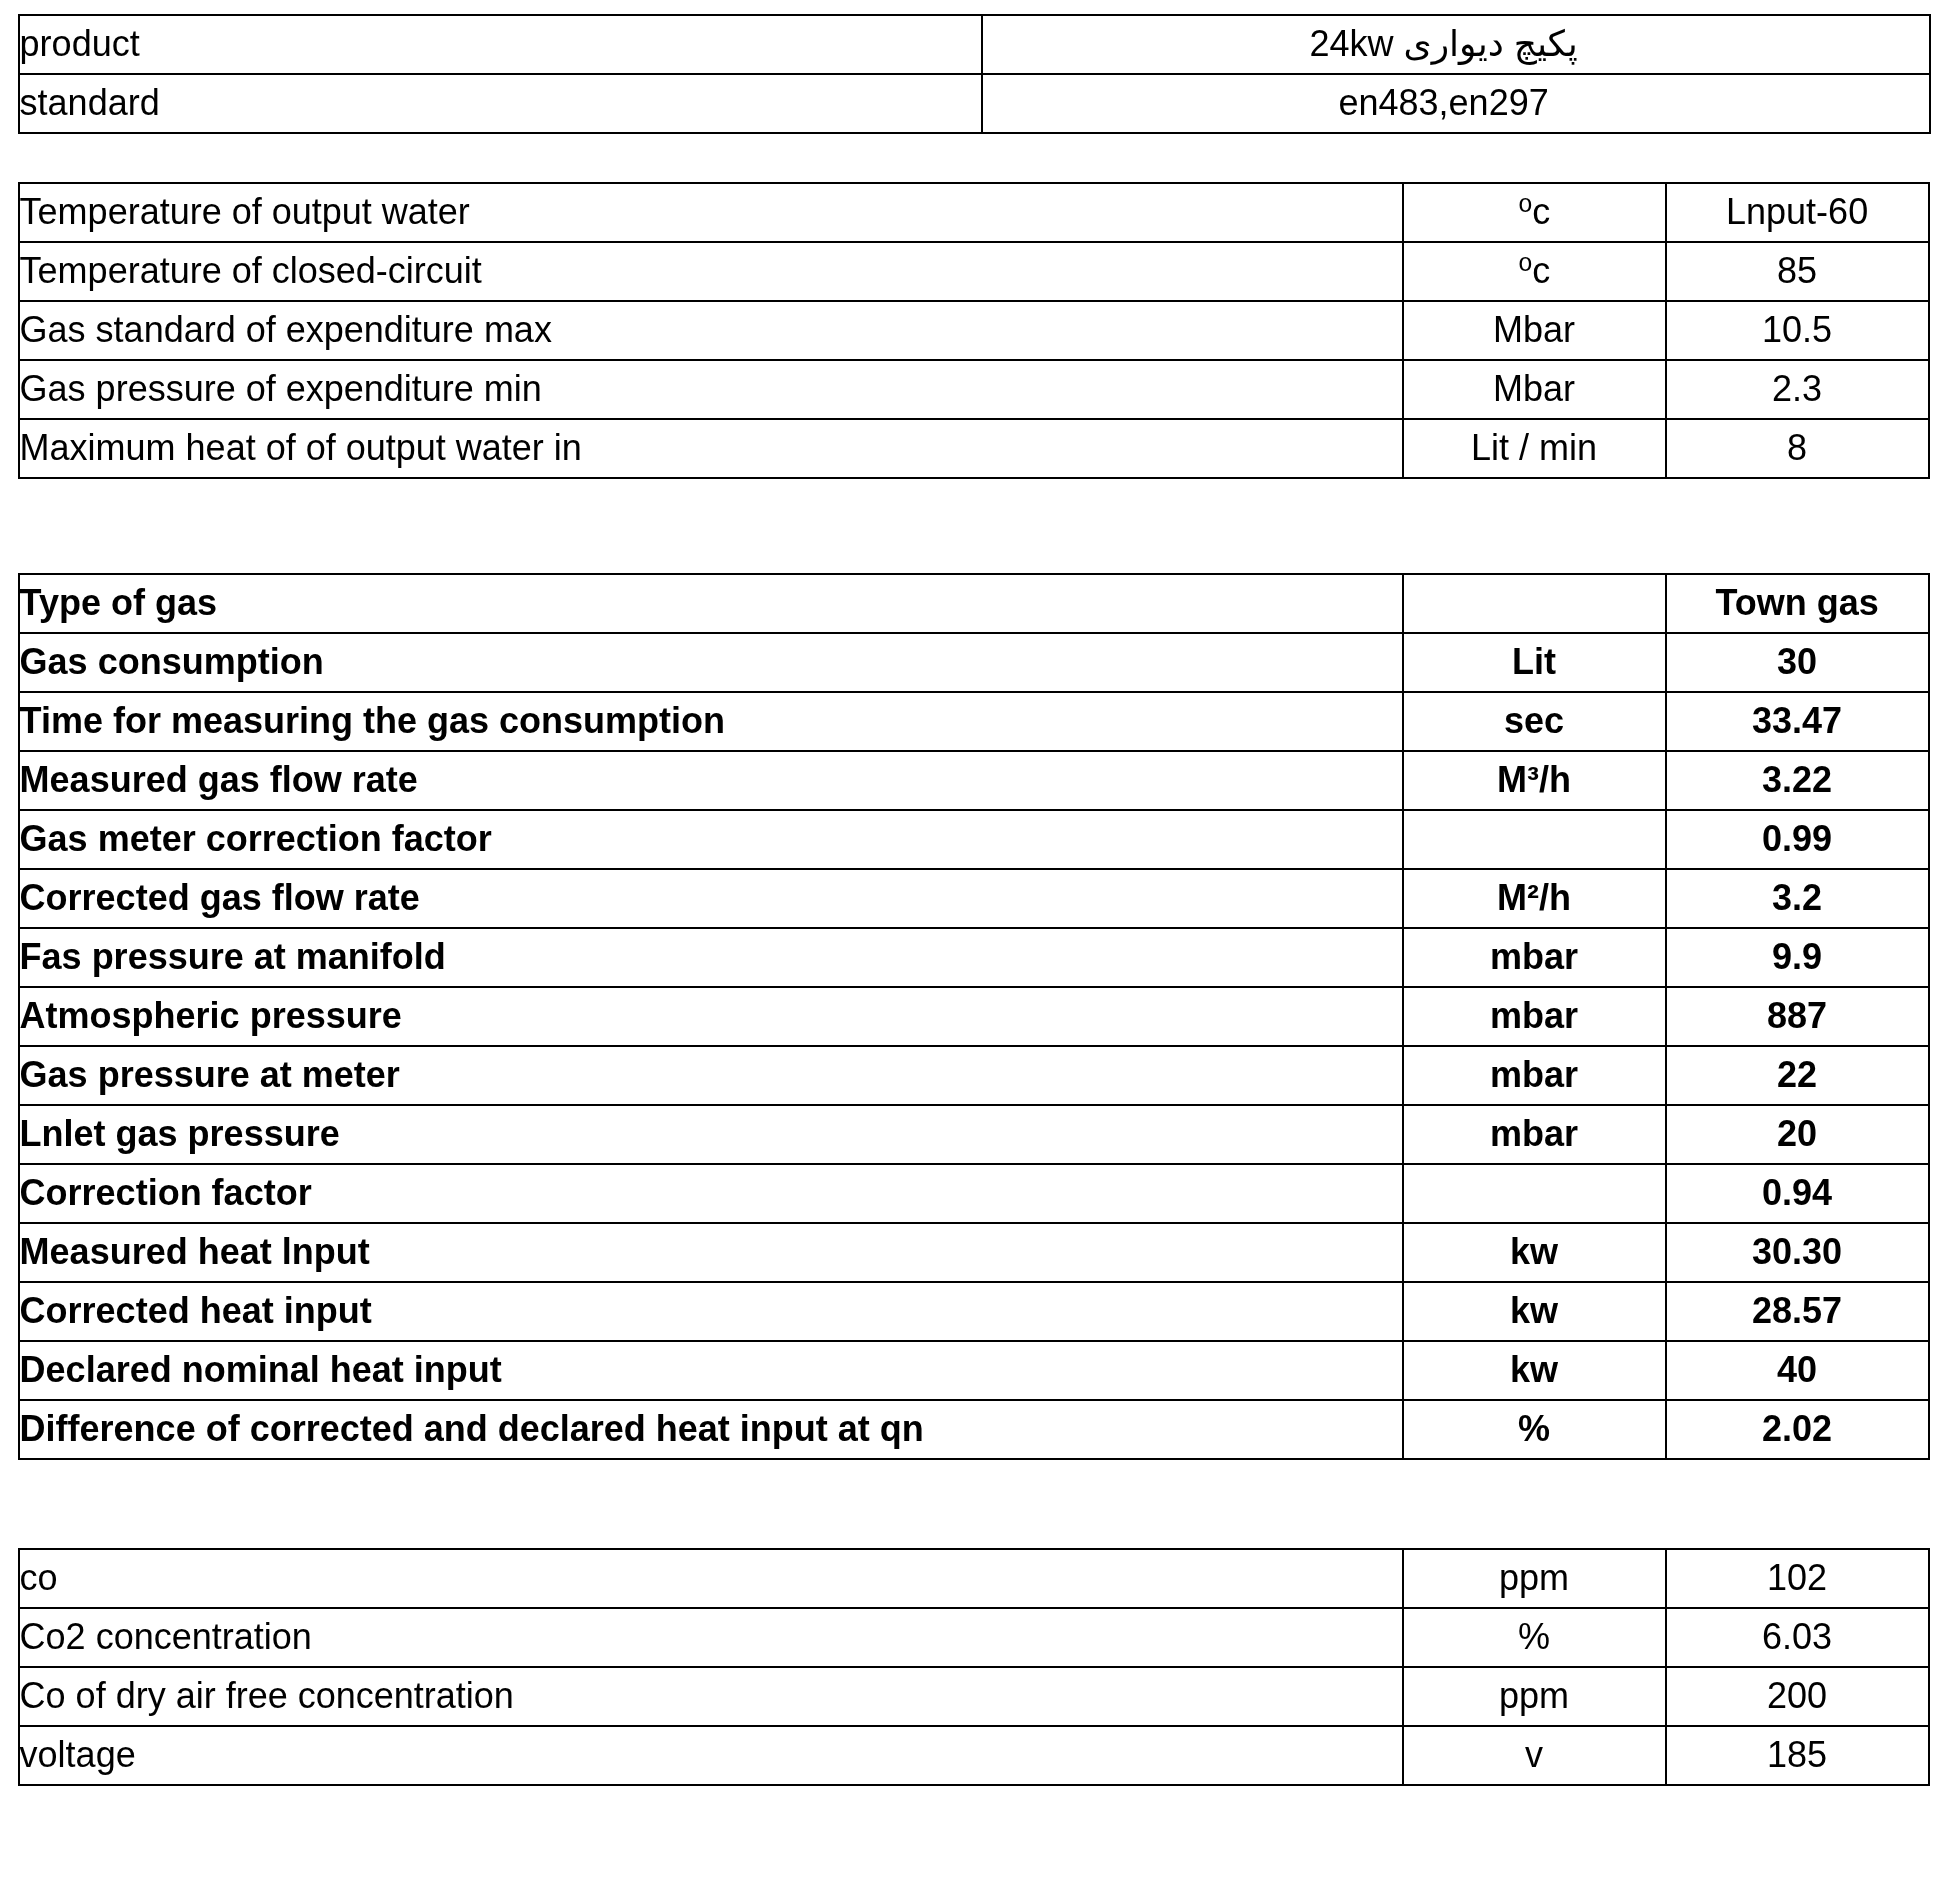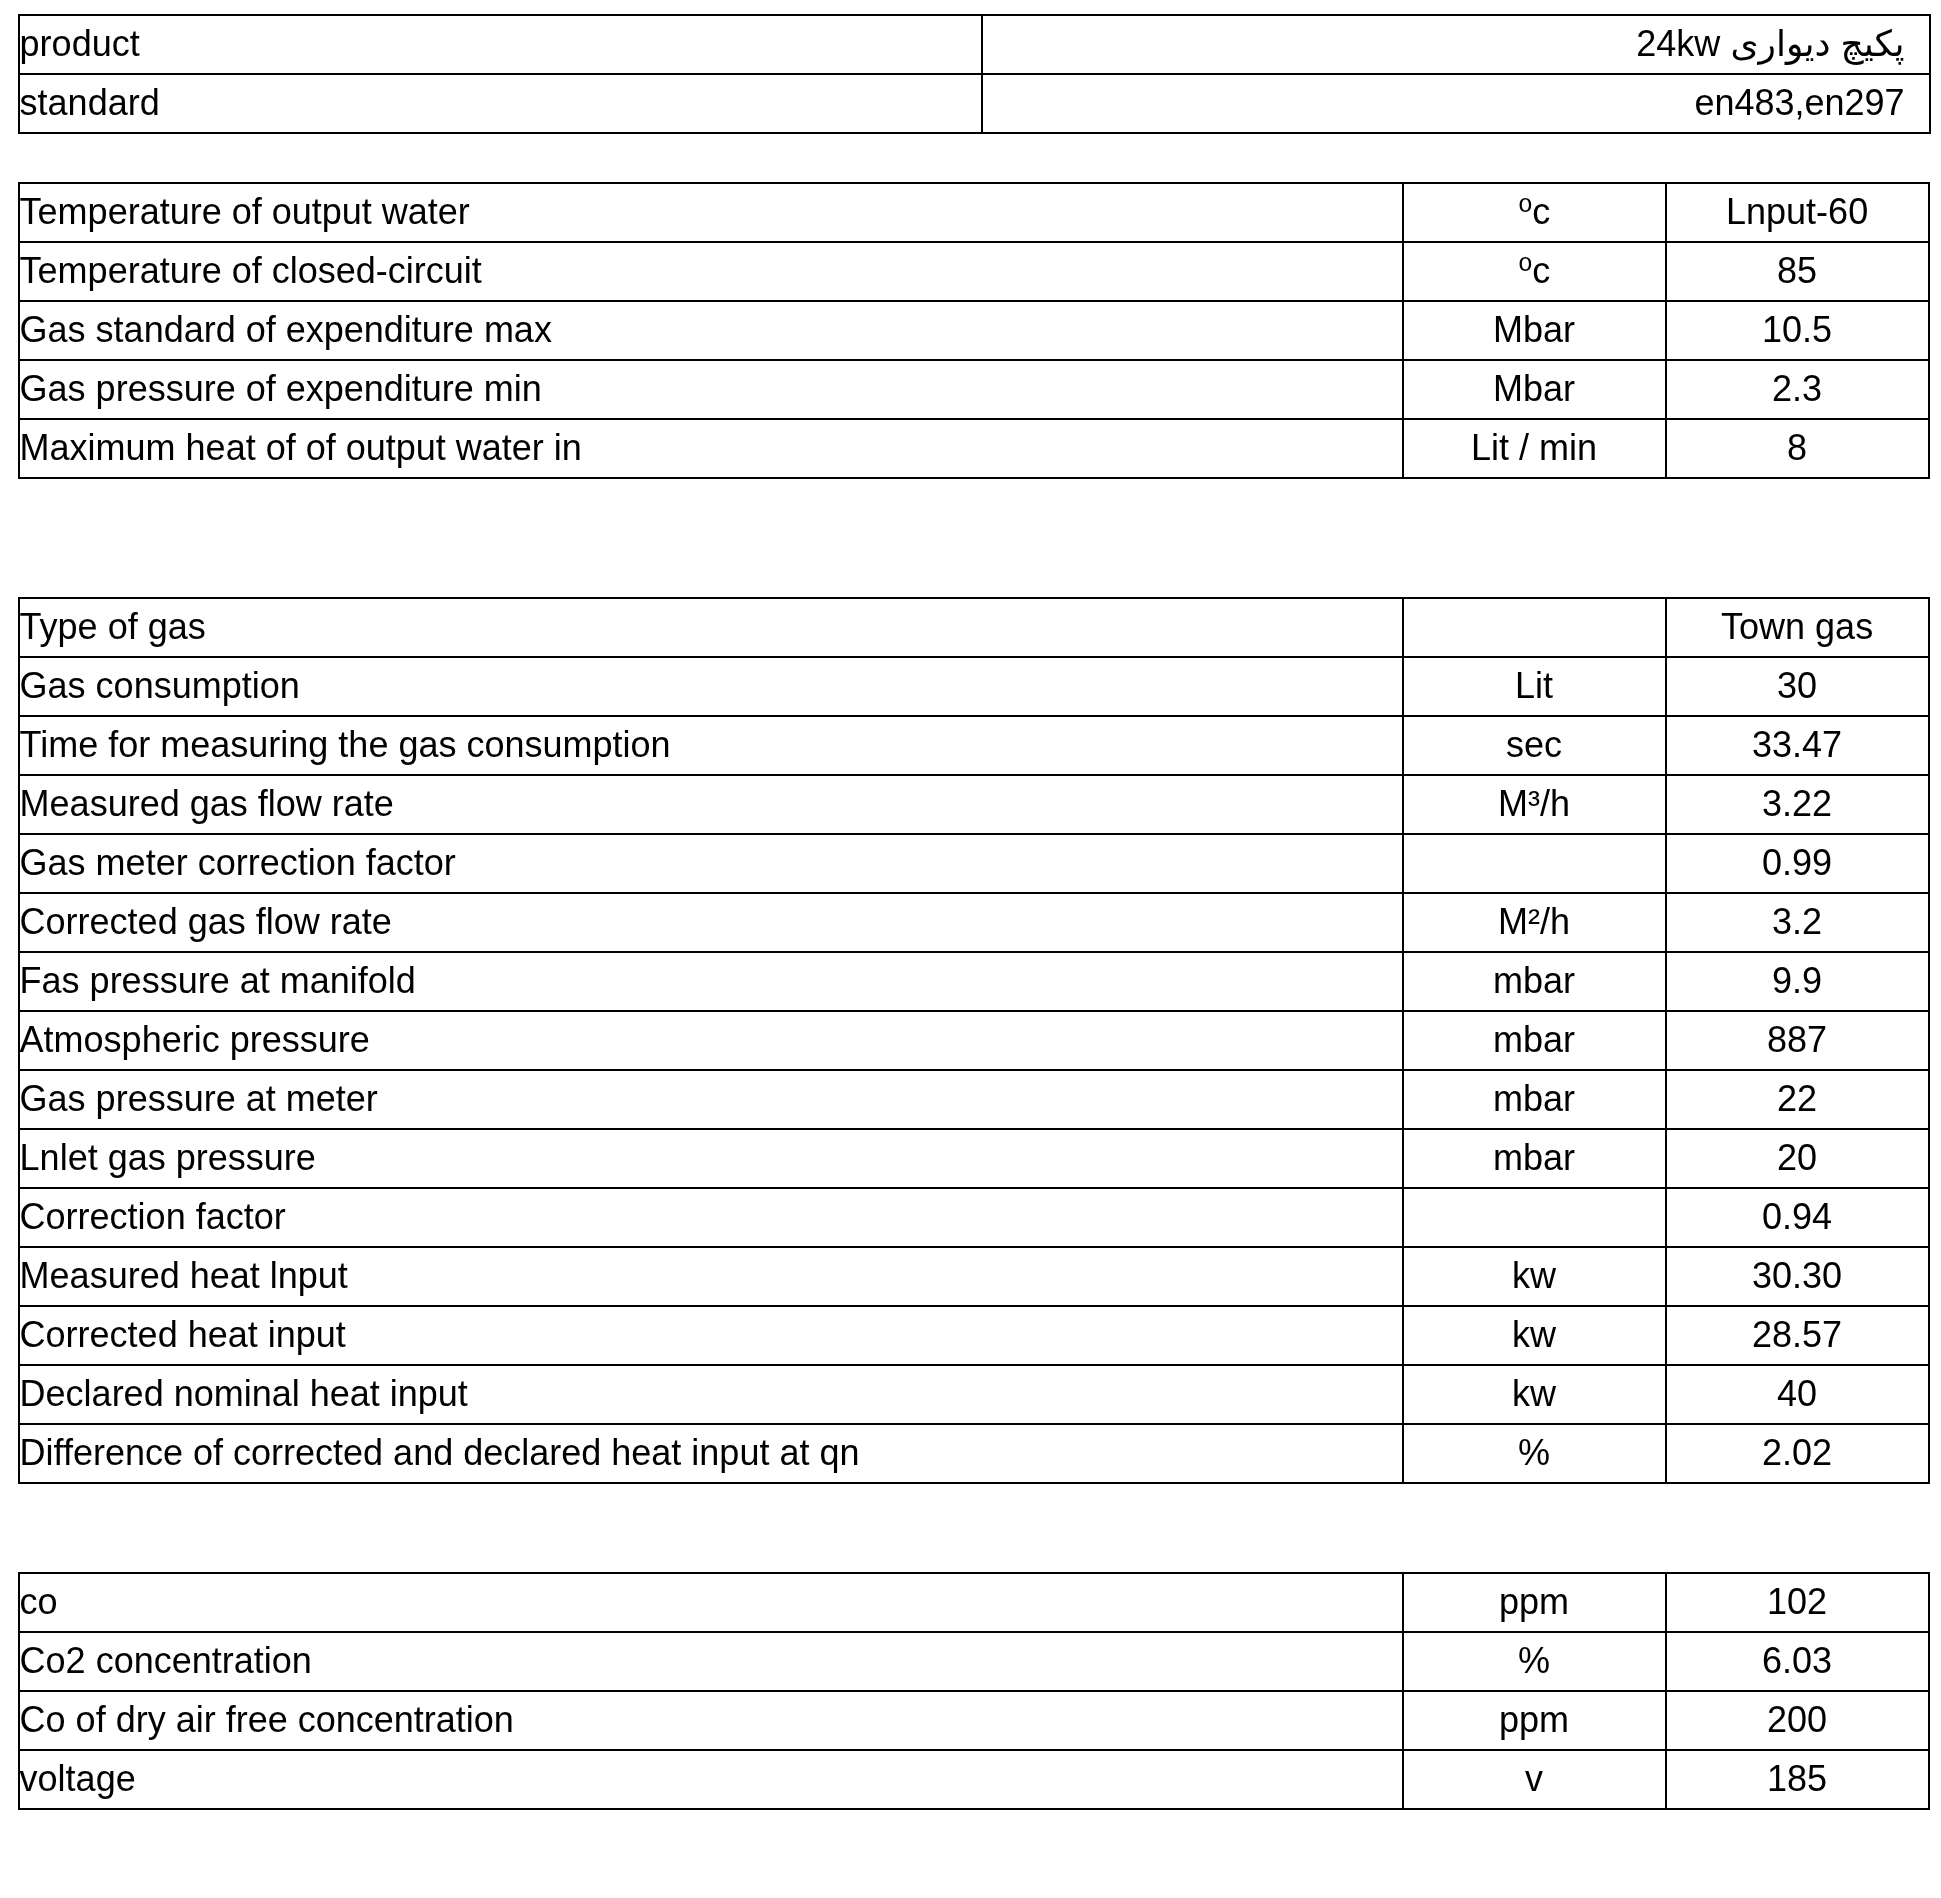--- a/index.html
+++ b/index.html
@@ -42,27 +42,27 @@
   }
   td.cell-unit {
     text-align: center;
   }
   td.cell-value {
     text-align: center;
   }
   
   .t-header td.cell-value {
     direction: rtl;
-    text-align: right;
+    text-align: center;
     padding-right: 24px;
     padding-left: 0;
   }
   .t-header   { margin-top: 13.7px;  }
   .t-water    { margin-top: 48px; }
-  .t-gas      { margin-top: 118px; }
+  .t-gas      { margin-top: 94px; font-weight: bold; }
   .t-emissions{ margin-top: 88px;  }
 
   col.c-label  { width: 1384px; }
   col.c-unit   { width: 263px;  }
   col.c-value  { width: 263px;  }
   col.ch-label { width: 963px;  }
   col.ch-value { width: 948px;  }
 </style>
 </head>
 <body>

